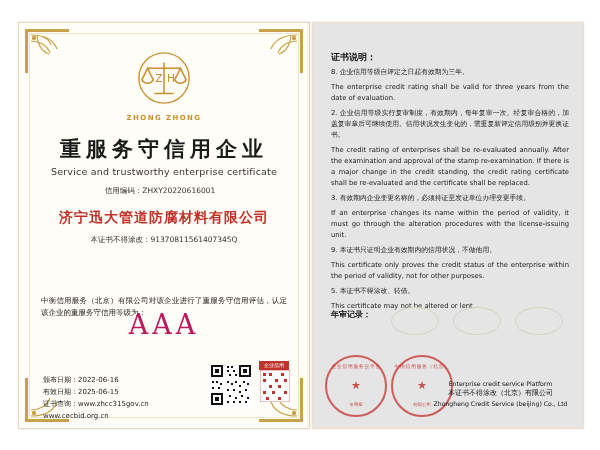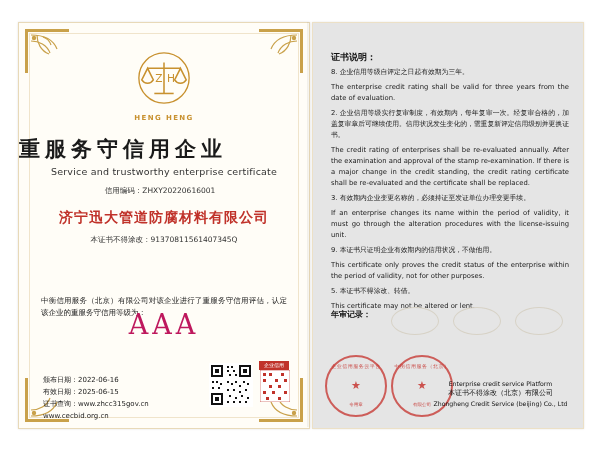--- a/index.html
+++ b/index.html
@@ -64,21 +64,21 @@
     margin-top: 3px;
     font-size: 7px;
     letter-spacing: 1.4px;
     color: #c8912f;
     font-weight: bold;
   }
   .cert-title {
     position: absolute;
     top: 112px;
     left: 0; right: 0;
-    text-align: left;
+    text-align: center;
     font-size: 21px;
     letter-spacing: 5px;
     font-weight: bold;
     color: #1a1a1a;
     font-family: "DejaVu Sans", sans-serif;
   }
   .cert-title-en {
     position: absolute;
     top: 143px;
     left: 0; right: 0;
@@ -327,21 +327,21 @@
           <circle cx="30" cy="30" r="26" stroke-width="1.4"></circle>
           <line x1="30" y1="14" x2="30" y2="46"></line>
           <line x1="13" y1="20" x2="47" y2="20"></line>
           <path d="M13 20 L7 32 A7 7 0 0 0 19 32 Z"></path>
           <path d="M47 20 L41 32 A7 7 0 0 0 53 32 Z"></path>
           <line x1="20" y1="46" x2="40" y2="46"></line>
           <text x="21" y="34" font-size="11" fill="#c8912f" stroke="none" font-family="DejaVu Sans, sans-serif">Z</text>
           <text x="33" y="34" font-size="11" fill="#c8912f" stroke="none" font-family="DejaVu Sans, sans-serif">H</text>
         </g>
       </svg>
-      <div class="logo-text">HENG HENG</div>
+      <div class="logo-text">ZHONG ZHONG</div>
     </div>
 
     <div class="cert-title">重服务守信用企业</div>
     <div class="cert-title-en">Service and trustworthy enterprise certificate</div>
     <div class="cert-no">信用编码：ZHXY20220616001</div>
     <div class="company-name">济宁迅大管道防腐材料有限公司</div>
     <div class="credit-code">本证书不得涂改：91370811561407345Q</div>
     <div class="statement">中衡信用服务（北京）有限公司对该企业进行了重服务守信用评估，认定该企业的重服务守信用等级为：</div>
     <div class="grade">AAA</div>
 

